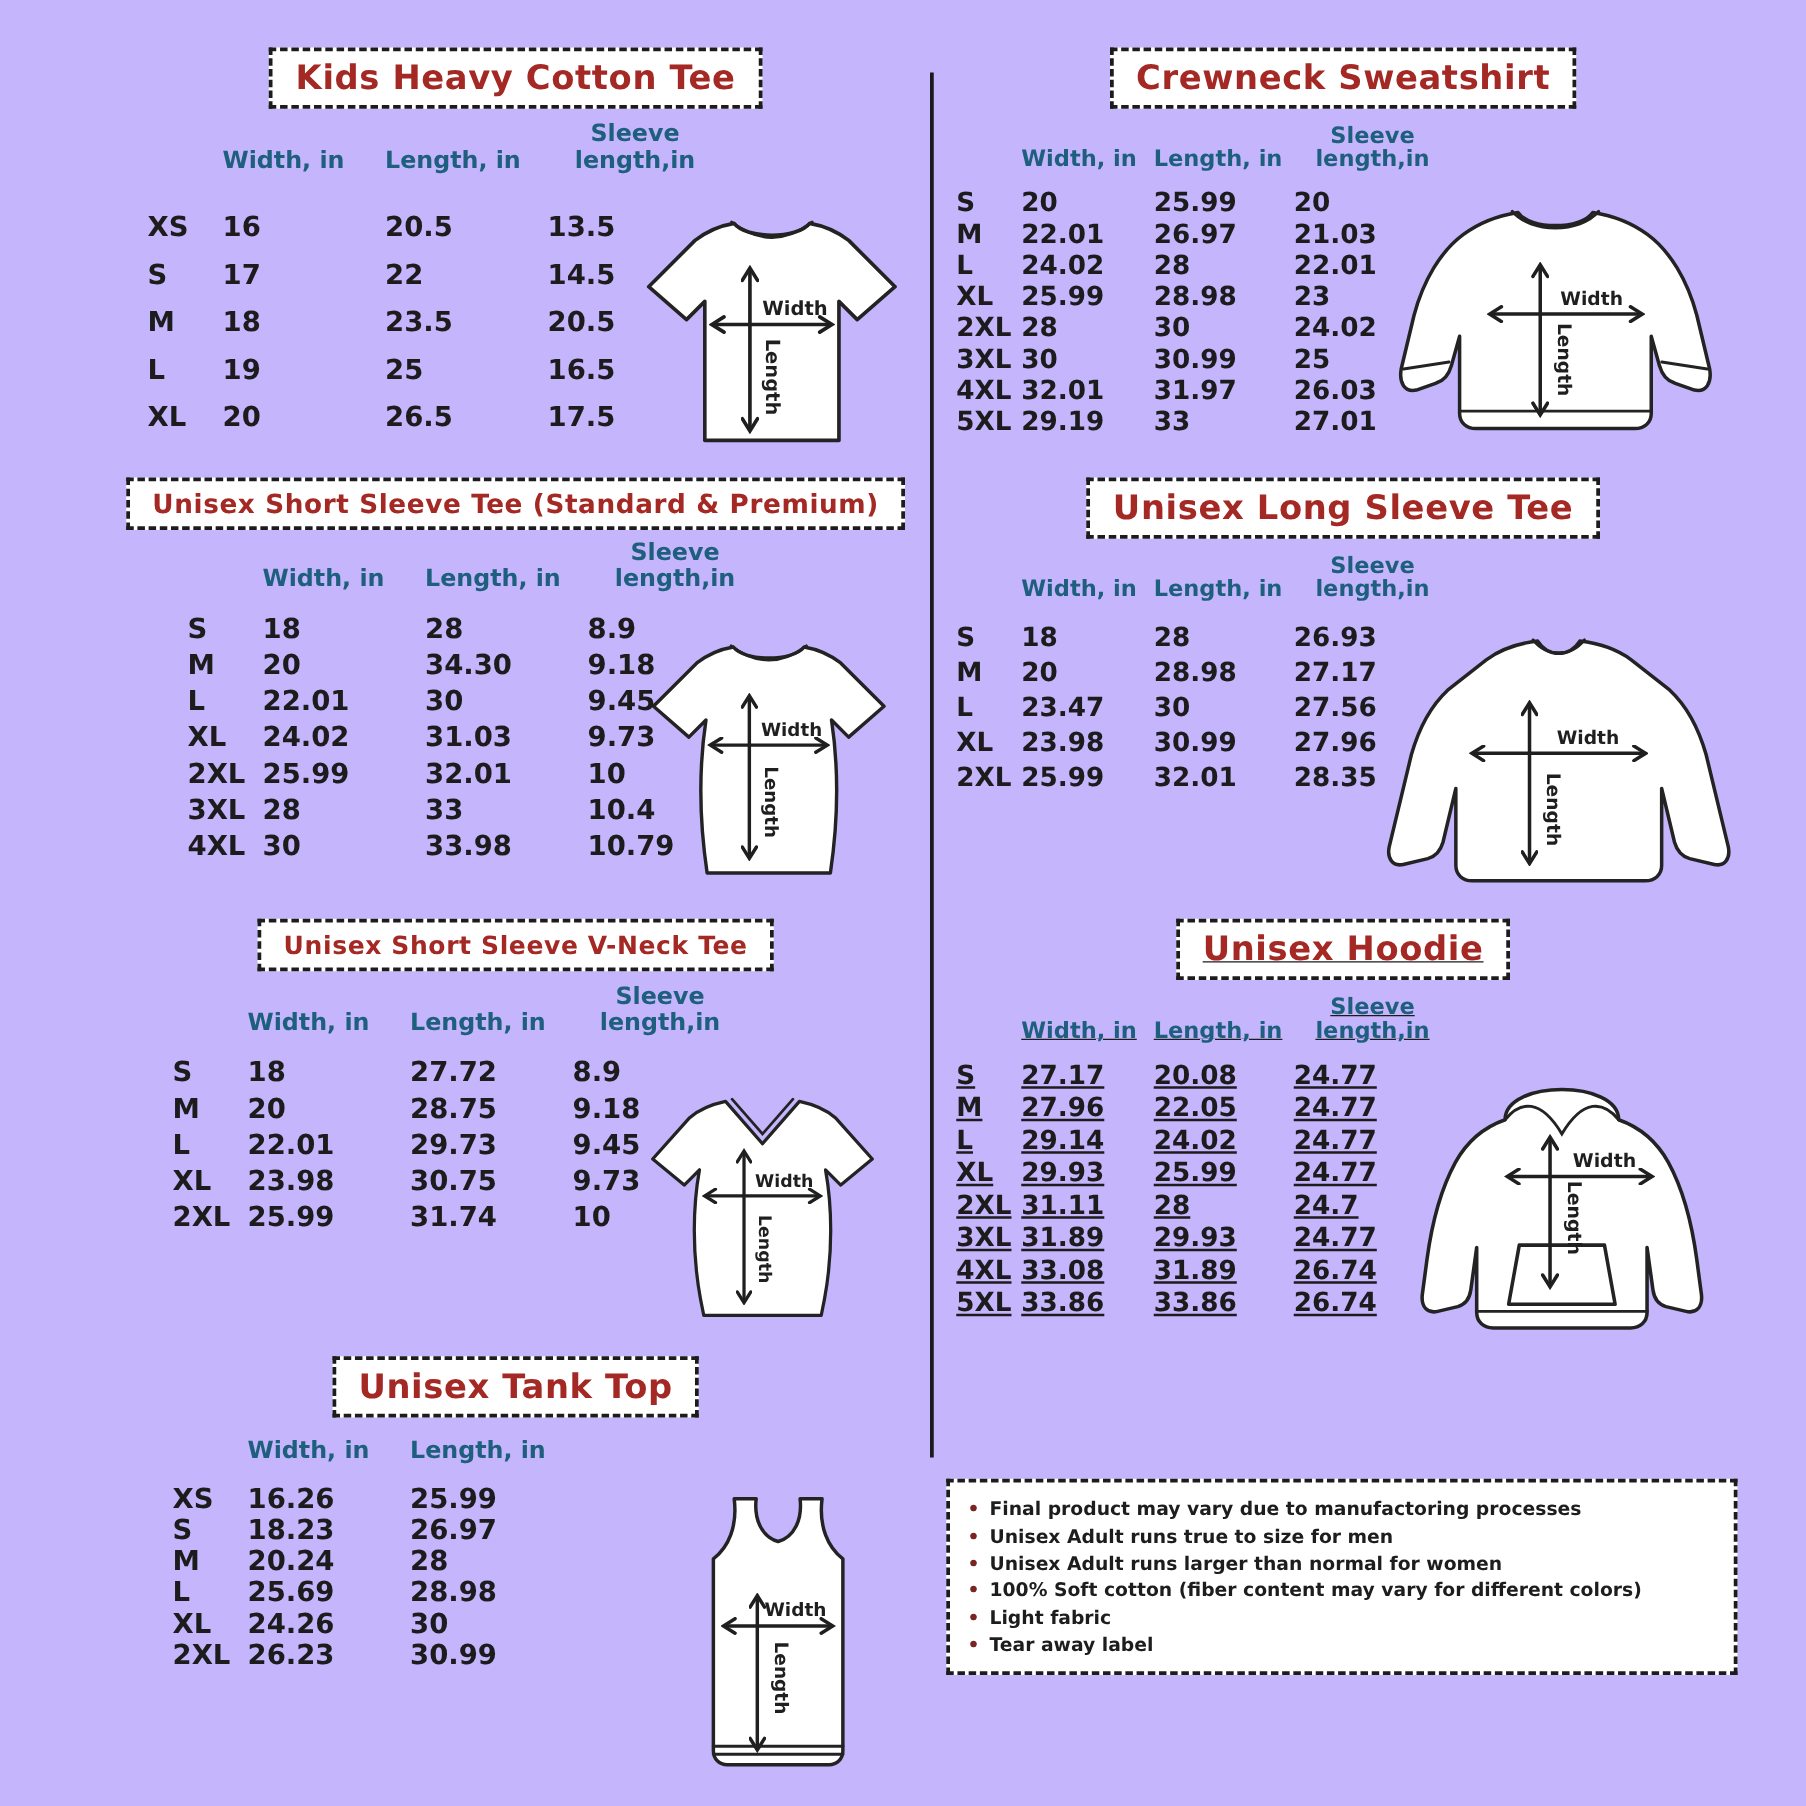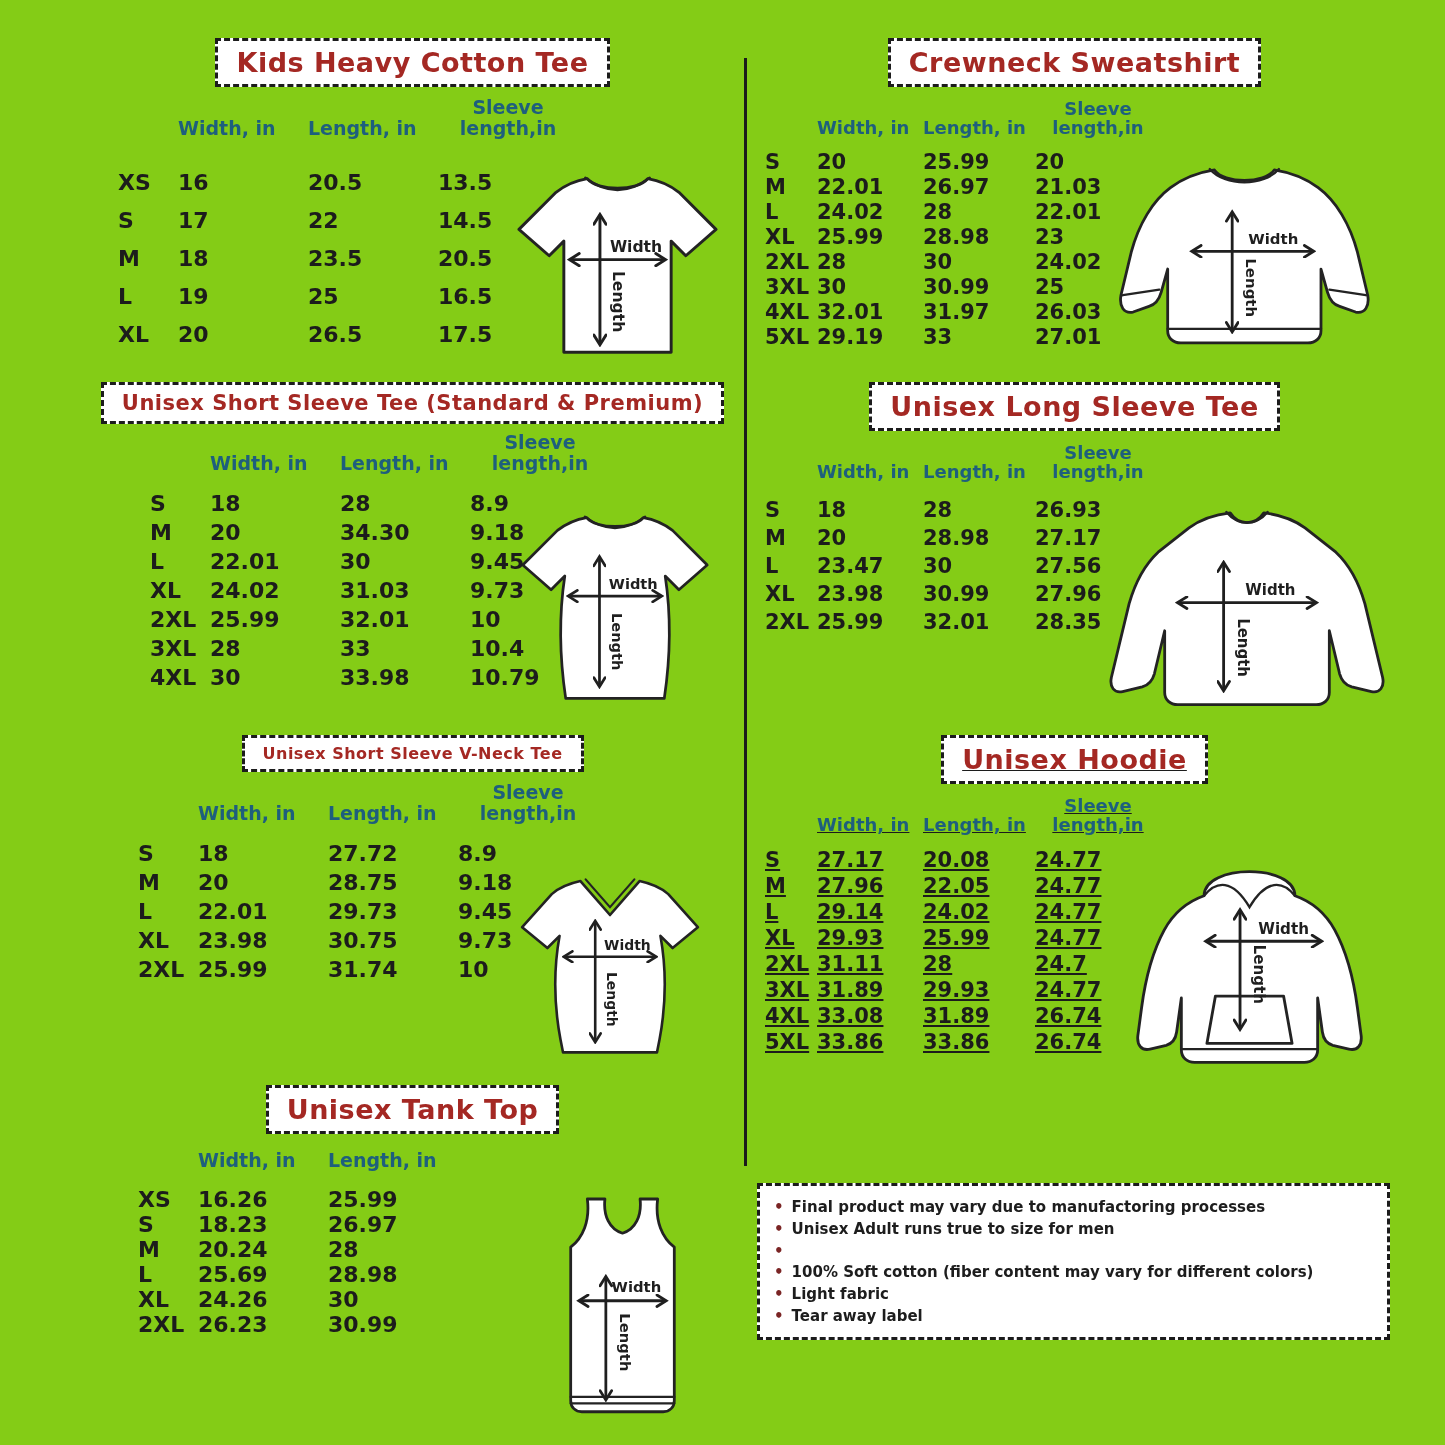--- a/index.html
+++ b/index.html
@@ -1,28 +1,28 @@
 <!DOCTYPE html>
 <html><head>
 <meta charset="utf-8">
 <style>
   html,body{margin:0;padding:0;background:#f2f2f0;}
   .page{
-    position:relative;width:1445px;height:1445px;background:#84cc16;
+    position:relative;width:1445px;height:1445px;background:#c4b5fd;
     font-family:"DejaVu Sans","Liberation Sans",sans-serif;color:#1c1c1c;overflow:hidden;
   }
   .divider{position:absolute;left:744px;top:58px;width:3px;height:1108px;background:#1b1b1b;}
   .sec{position:absolute;}
   .titlebox{
     width:max-content;margin:0 auto;border:3px dashed #1c1c1c;padding:6px 18px;
     background:#fff;white-space:nowrap;
   }
   .titlebox span{color:#a42823;font-weight:bold;font-size:27px;letter-spacing:.5px;}
   #sec-std .titlebox span{font-size:21px;}
-  #sec-vneck .titlebox span{font-size:16px;}
+  #sec-vneck .titlebox span{font-size:20px;}
   .table{position:relative;z-index:2;}
   .trow{display:flex;align-items:center;font-weight:bold;}
   .tcell{flex:0 0 auto;}
   .thead{align-items:flex-end;}
   .thead .hcell{color:#1e5f7d;font-size:19px;line-height:1.08;white-space:nowrap;}
   .thead .hcell.wrap{white-space:normal;text-align:center;}
   
   .ltab{font-size:22px;}
   .ltab .trow > :nth-child(1){width:60px;}
   .ltab .trow > :nth-child(2){width:130px;}
@@ -512,20 +512,21 @@
       <div class="note-item">
         <span class="bullet">•</span>
         <span>Final product may vary due to manufactoring processes</span>
       </div>
       <div class="note-item">
         <span class="bullet">•</span>
         <span>Unisex Adult runs true to size for men</span>
       </div>
       <div class="note-item">
         <span class="bullet">•</span>
+        <span>Unisex Adult runs larger than normal for women</span>
       </div>
       <div class="note-item">
         <span class="bullet">•</span>
         <span>100% Soft cotton (fiber content may vary for different colors)</span>
       </div>
       <div class="note-item">
         <span class="bullet">•</span>
         <span>Light fabric</span>
       </div>
       <div class="note-item">

